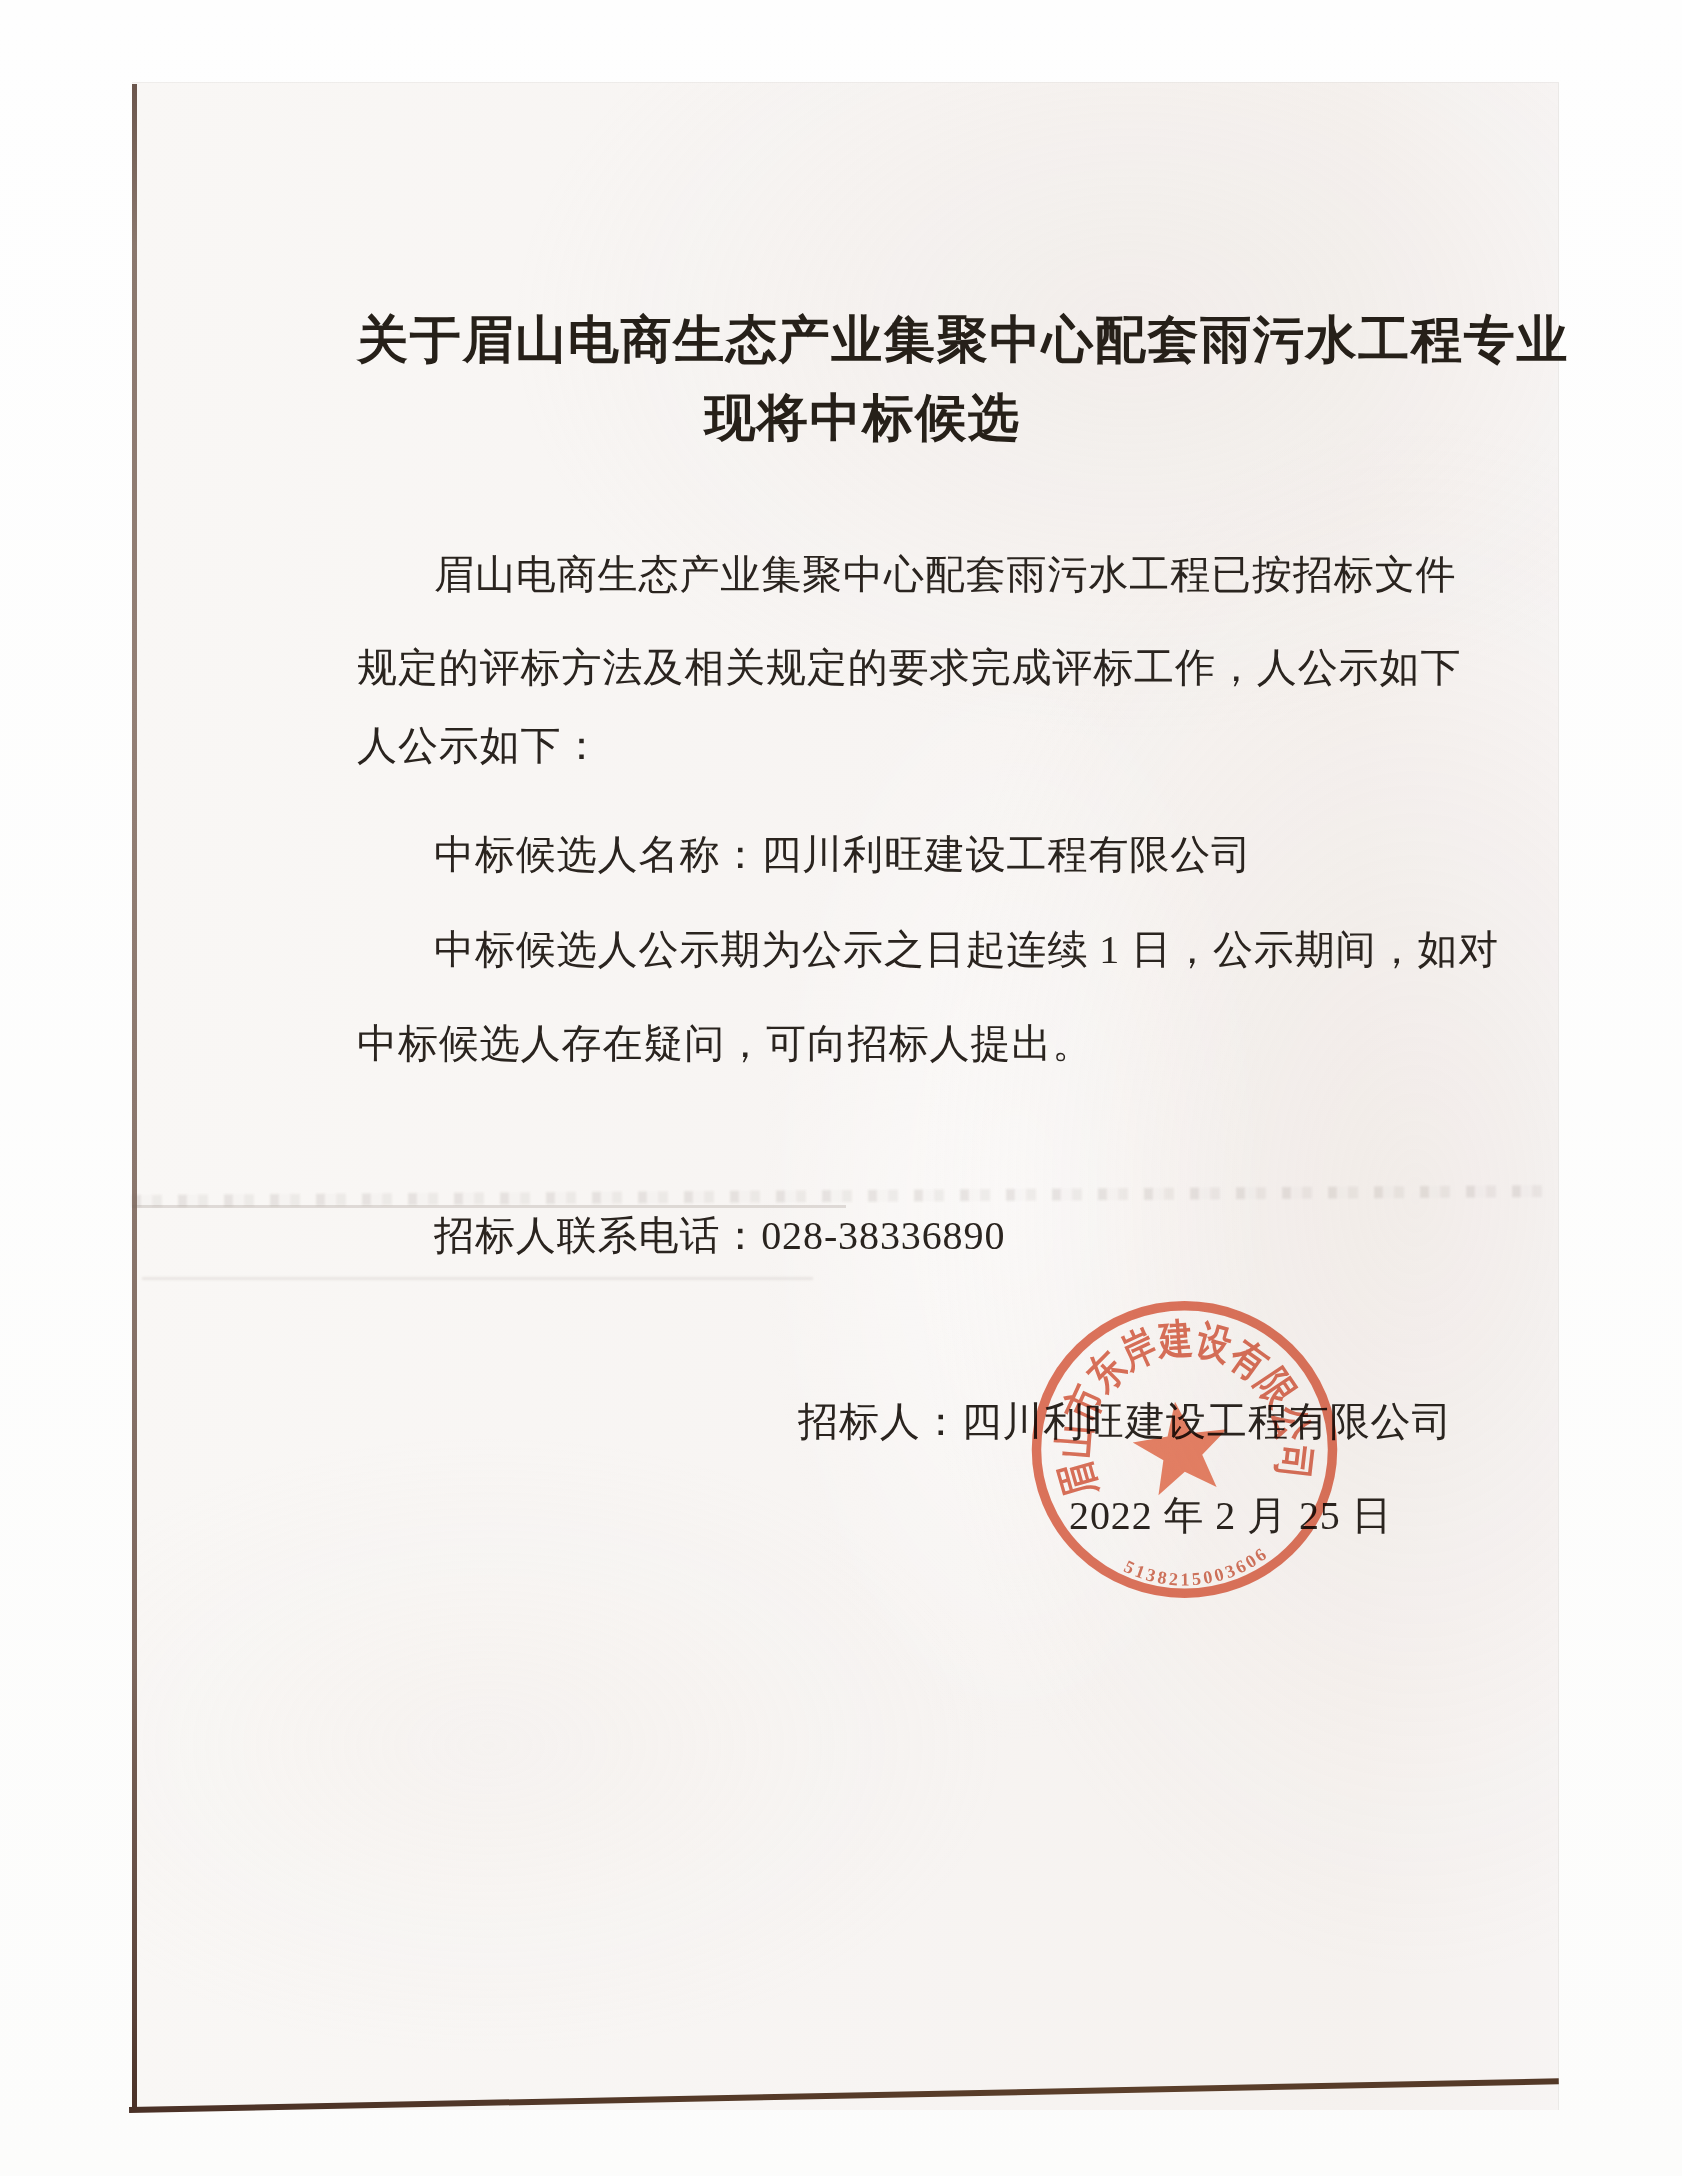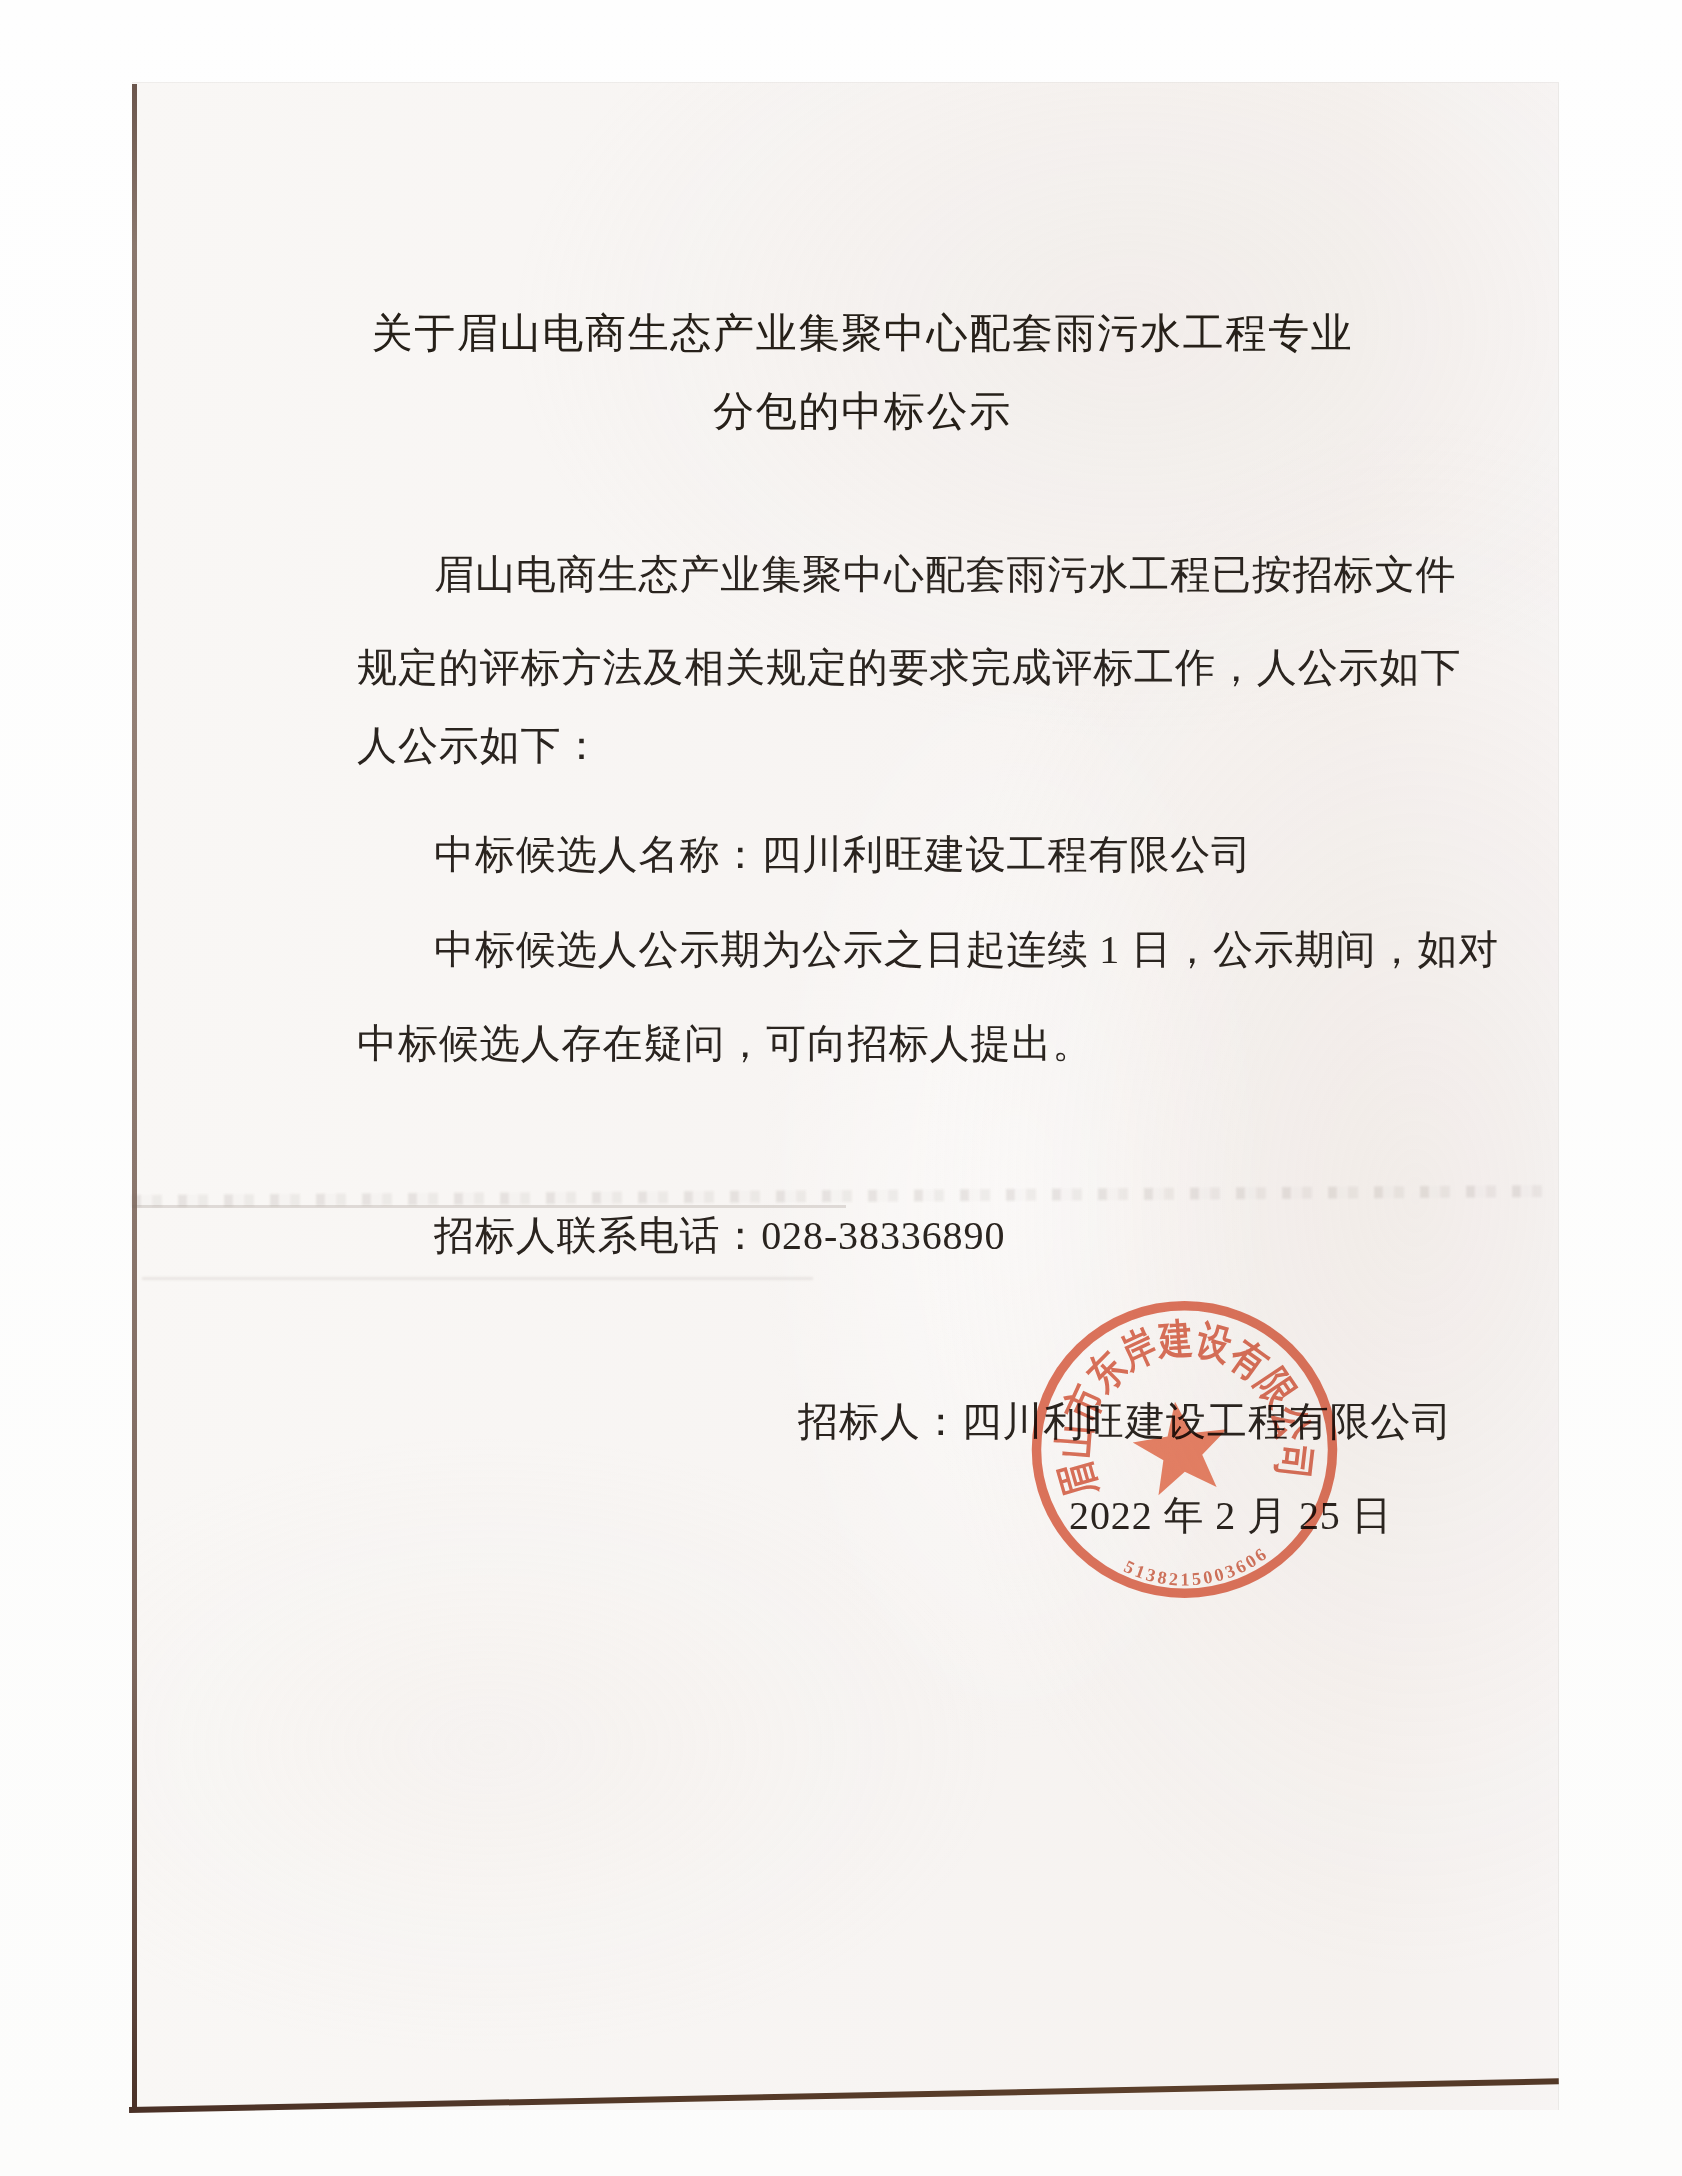--- a/index.html
+++ b/index.html
@@ -56,22 +56,22 @@
   .tline {
     position: absolute;
     white-space: nowrap;
     color: #2a241f;
     z-index: 2;
   }
   .title {
     left: 357px;
     width: 1011px;
     text-align: center;
-    font-size: 41px;
-    font-weight: 400;
+    font-size: 51px;
+    font-weight: 700;
     letter-spacing: 1.7px;
     color: #262019;
   }
   .t1 { top: 306px; }
   .t2 { top: 384px; }
   .body44 {
     font-size: 40px;
     letter-spacing: 0.9px;
   }
   .b1 { top: 547px;  left: 434px; }
@@ -141,21 +141,21 @@
   <div class="paper"></div>
 
   <div class="edge-left"></div>
   <div class="edge-bottom"></div>
 
   <div class="crease-a"></div>
   <div class="crease-b"></div>
   <div class="crease-c"></div>
 
   <div class="tline title t1">关于眉山电商生态产业集聚中心配套雨污水工程专业</div>
-  <div class="tline title t2">分包的中标公示</div>
+  <div class="tline title t2">现将中标候选</div>
 
   <div class="tline body44 b1">眉山电商生态产业集聚中心配套雨污水工程已按招标文件</div>
   <div class="tline body44 b2">规定的评标方法及相关规定的要求完成评标工作，人公示如下</div>
   <div class="tline body44 b3">人公示如下：</div>
 
   <div class="tline body44 b4">中标候选人名称：四川利旺建设工程有限公司</div>
 
   <div class="tline body44 b5">中标候选人公示期为公示之日起连续 1 日，公示期间，如对</div>
   <div class="tline body44 b6">中标候选人存在疑问，可向招标人提出。</div>
 

